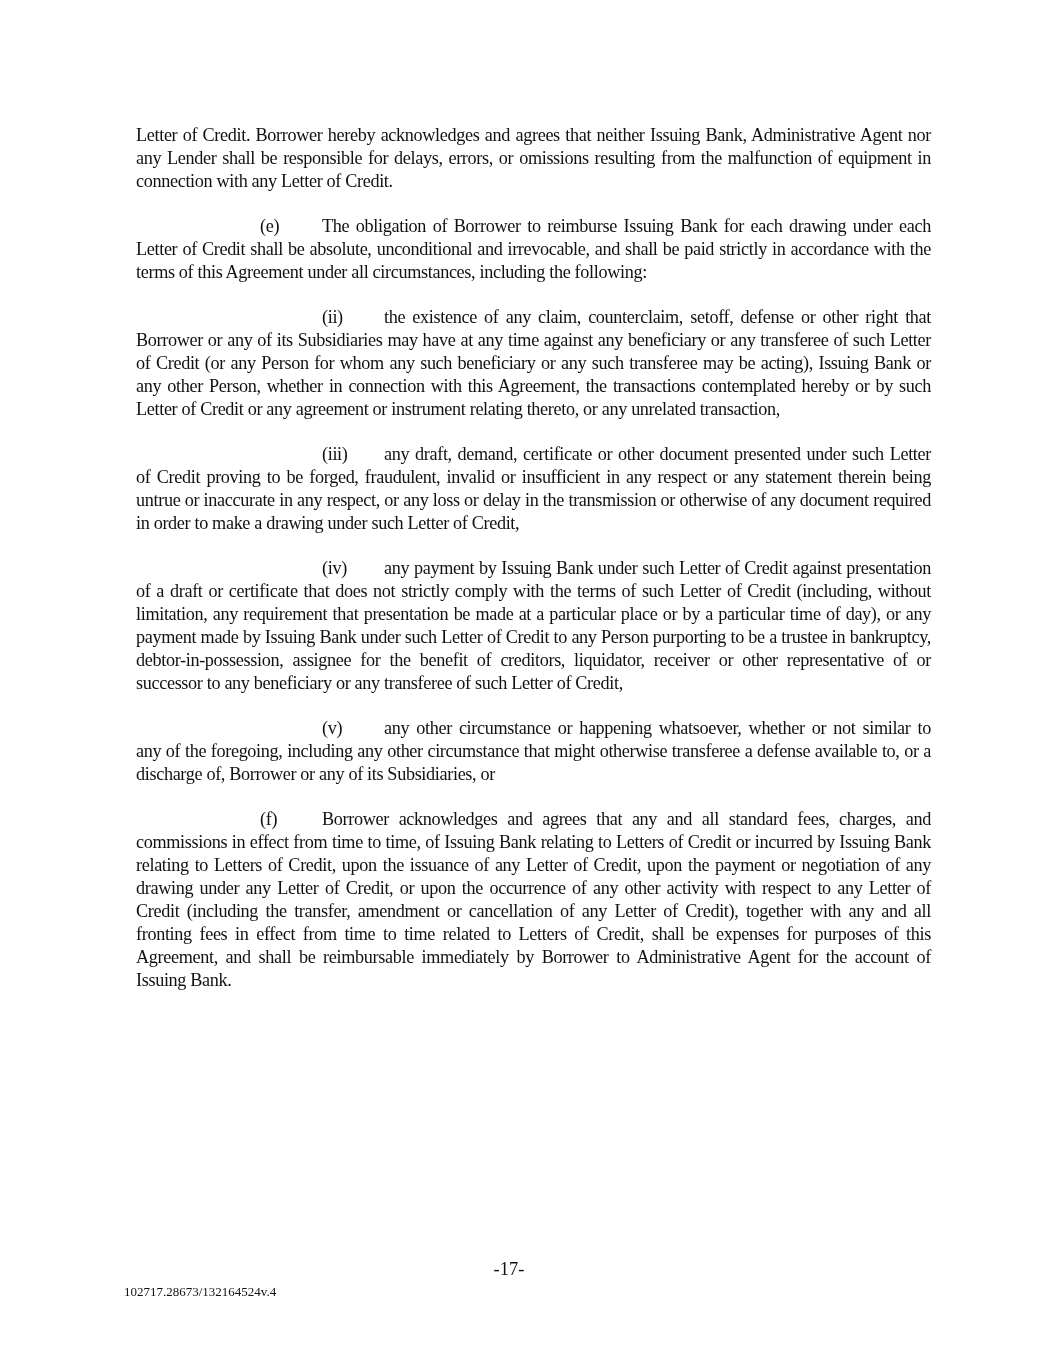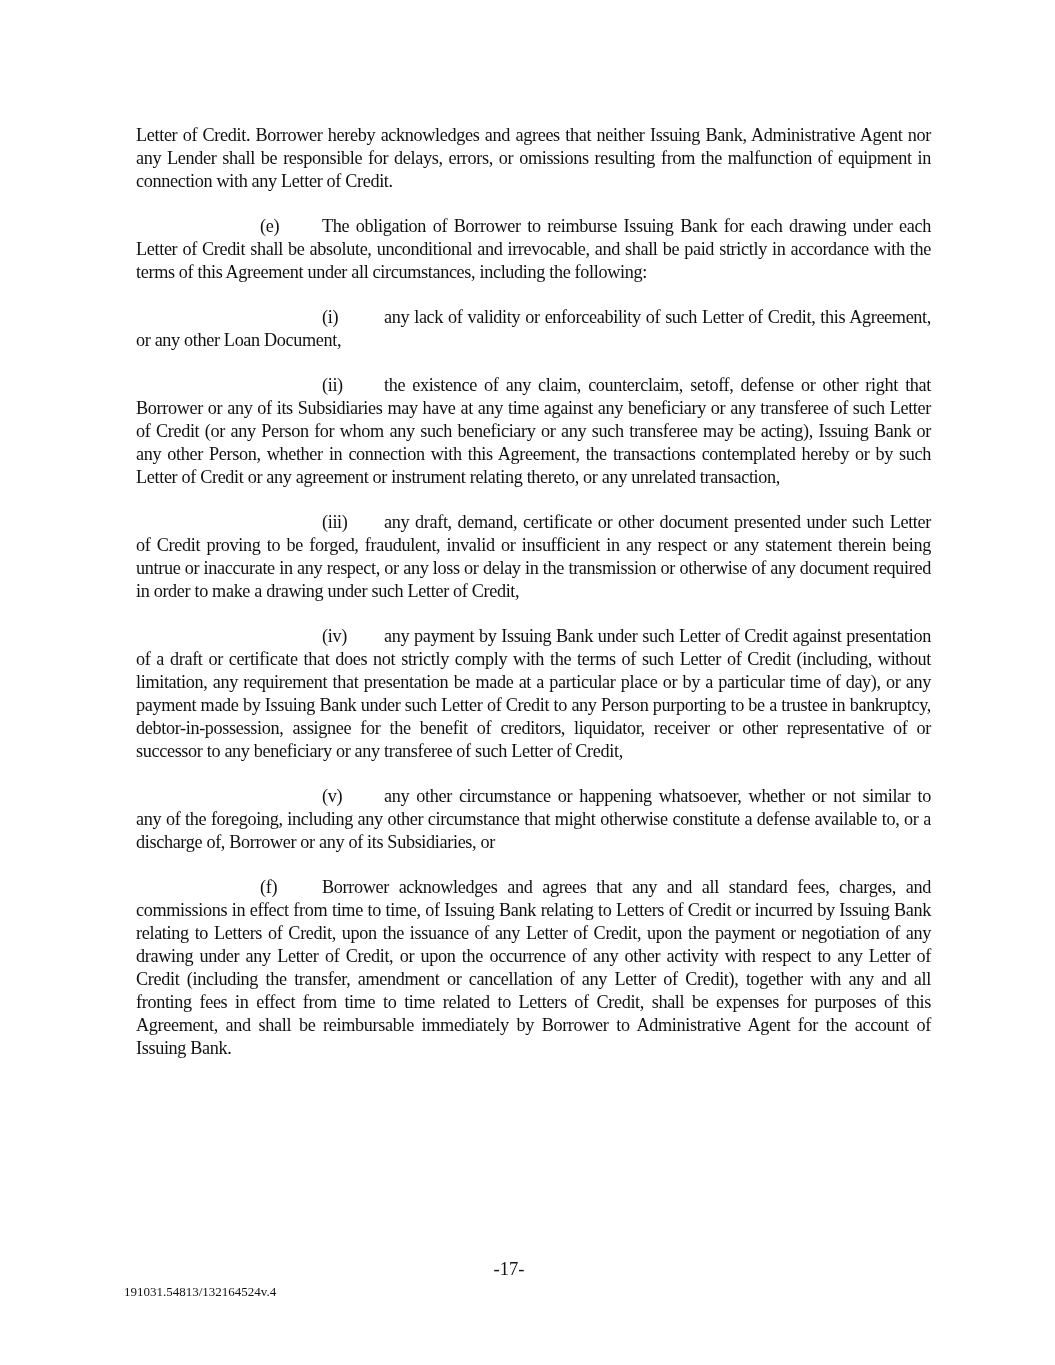--- a/index.html
+++ b/index.html
@@ -23,28 +23,27 @@
   }
 </style>
 </head>
 <body>
 
 <div class="page">
   <p>Letter of Credit.  Borrower hereby acknowledges and agrees that neither Issuing Bank, Administrative Agent nor any Lender shall be responsible for delays, errors, or omissions resulting from the malfunction of equipment in connection with any Letter of Credit.</p>
 
   <p class="ind-sub"><span class="lbl">(e)</span><span>The obligation of Borrower to reimburse Issuing Bank for each drawing under each Letter of Credit shall be absolute, unconditional and irrevocable, and shall be paid strictly in accordance with the terms of this Agreement under all circumstances, including the following:</span></p>
 
-  <p class="ind-item"><span class="lbl">(i)</span><span>any lack of validity or enforceability of such Letter of Credit, this Agreement, or any other Loan Document,</span></p>
 
   <p class="ind-item"><span class="lbl">(ii)</span><span>the existence of any claim, counterclaim, setoff, defense or other right that Borrower or any of its Subsidiaries may have at any time against any beneficiary or any transferee of such Letter of Credit (or any Person for whom any such beneficiary or any such transferee may be acting), Issuing Bank or any other Person, whether in connection with this Agreement, the transactions contemplated hereby or by such Letter of Credit or any agreement or instrument relating thereto, or any unrelated transaction,</span></p>
 
   <p class="ind-item"><span class="lbl">(iii)</span><span>any draft, demand, certificate or other document presented under such Letter of Credit proving to be forged, fraudulent, invalid or insufficient in any respect or any statement therein being untrue or inaccurate in any respect, or any loss or delay in the transmission or otherwise of any document required in order to make a drawing under such Letter of Credit,</span></p>
 
   <p class="ind-item"><span class="lbl">(iv)</span><span>any payment by Issuing Bank under such Letter of Credit against presentation of a draft or certificate that does not strictly comply with the terms of such Letter of Credit (including, without limitation, any requirement that presentation be made at a particular place or by a particular time of day), or any payment made by Issuing Bank under such Letter of Credit to any Person purporting to be a trustee in bankruptcy, debtor-in-possession, assignee for the benefit of creditors, liquidator, receiver or other representative of or successor to any beneficiary or any transferee of such Letter of Credit,</span></p>
 
-  <p class="ind-item"><span class="lbl">(v)</span><span>any other circumstance or happening whatsoever, whether or not similar to any of the foregoing, including any other circumstance that might otherwise constitute a defense available to, or a discharge of, Borrower or any of its Subsidiaries, or</span></p>
+  <p class="ind-item"><span class="lbl">(v)</span><span>any other circumstance or happening whatsoever, whether or not similar to any of the foregoing, including any other circumstance that might otherwise transferee a defense available to, or a discharge of, Borrower or any of its Subsidiaries, or</span></p>
 
 
   <p class="ind-sub"><span class="lbl">(f)</span><span>Borrower acknowledges and agrees that any and all standard fees, charges, and commissions in effect from time to time, of Issuing Bank relating to Letters of Credit or incurred by Issuing Bank relating to Letters of Credit,  upon the issuance of any Letter of Credit, upon the payment or negotiation of any drawing under any Letter of Credit, or upon the occurrence of any other activity with respect to any Letter of Credit (including the transfer, amendment or cancellation of any Letter of Credit), together with any and all fronting fees in effect from time to time related to Letters of Credit, shall be expenses for purposes of this Agreement, and shall be reimbursable immediately by Borrower to Administrative Agent for the account of Issuing Bank.</span></p>
 </div>
 
 <div class="pagenum">-17-</div>
-<div class="docid">191031.54813/132164524v.4</div>
+<div class="docid">102717.28673/132164524v.4</div>
 
 </body></html>

